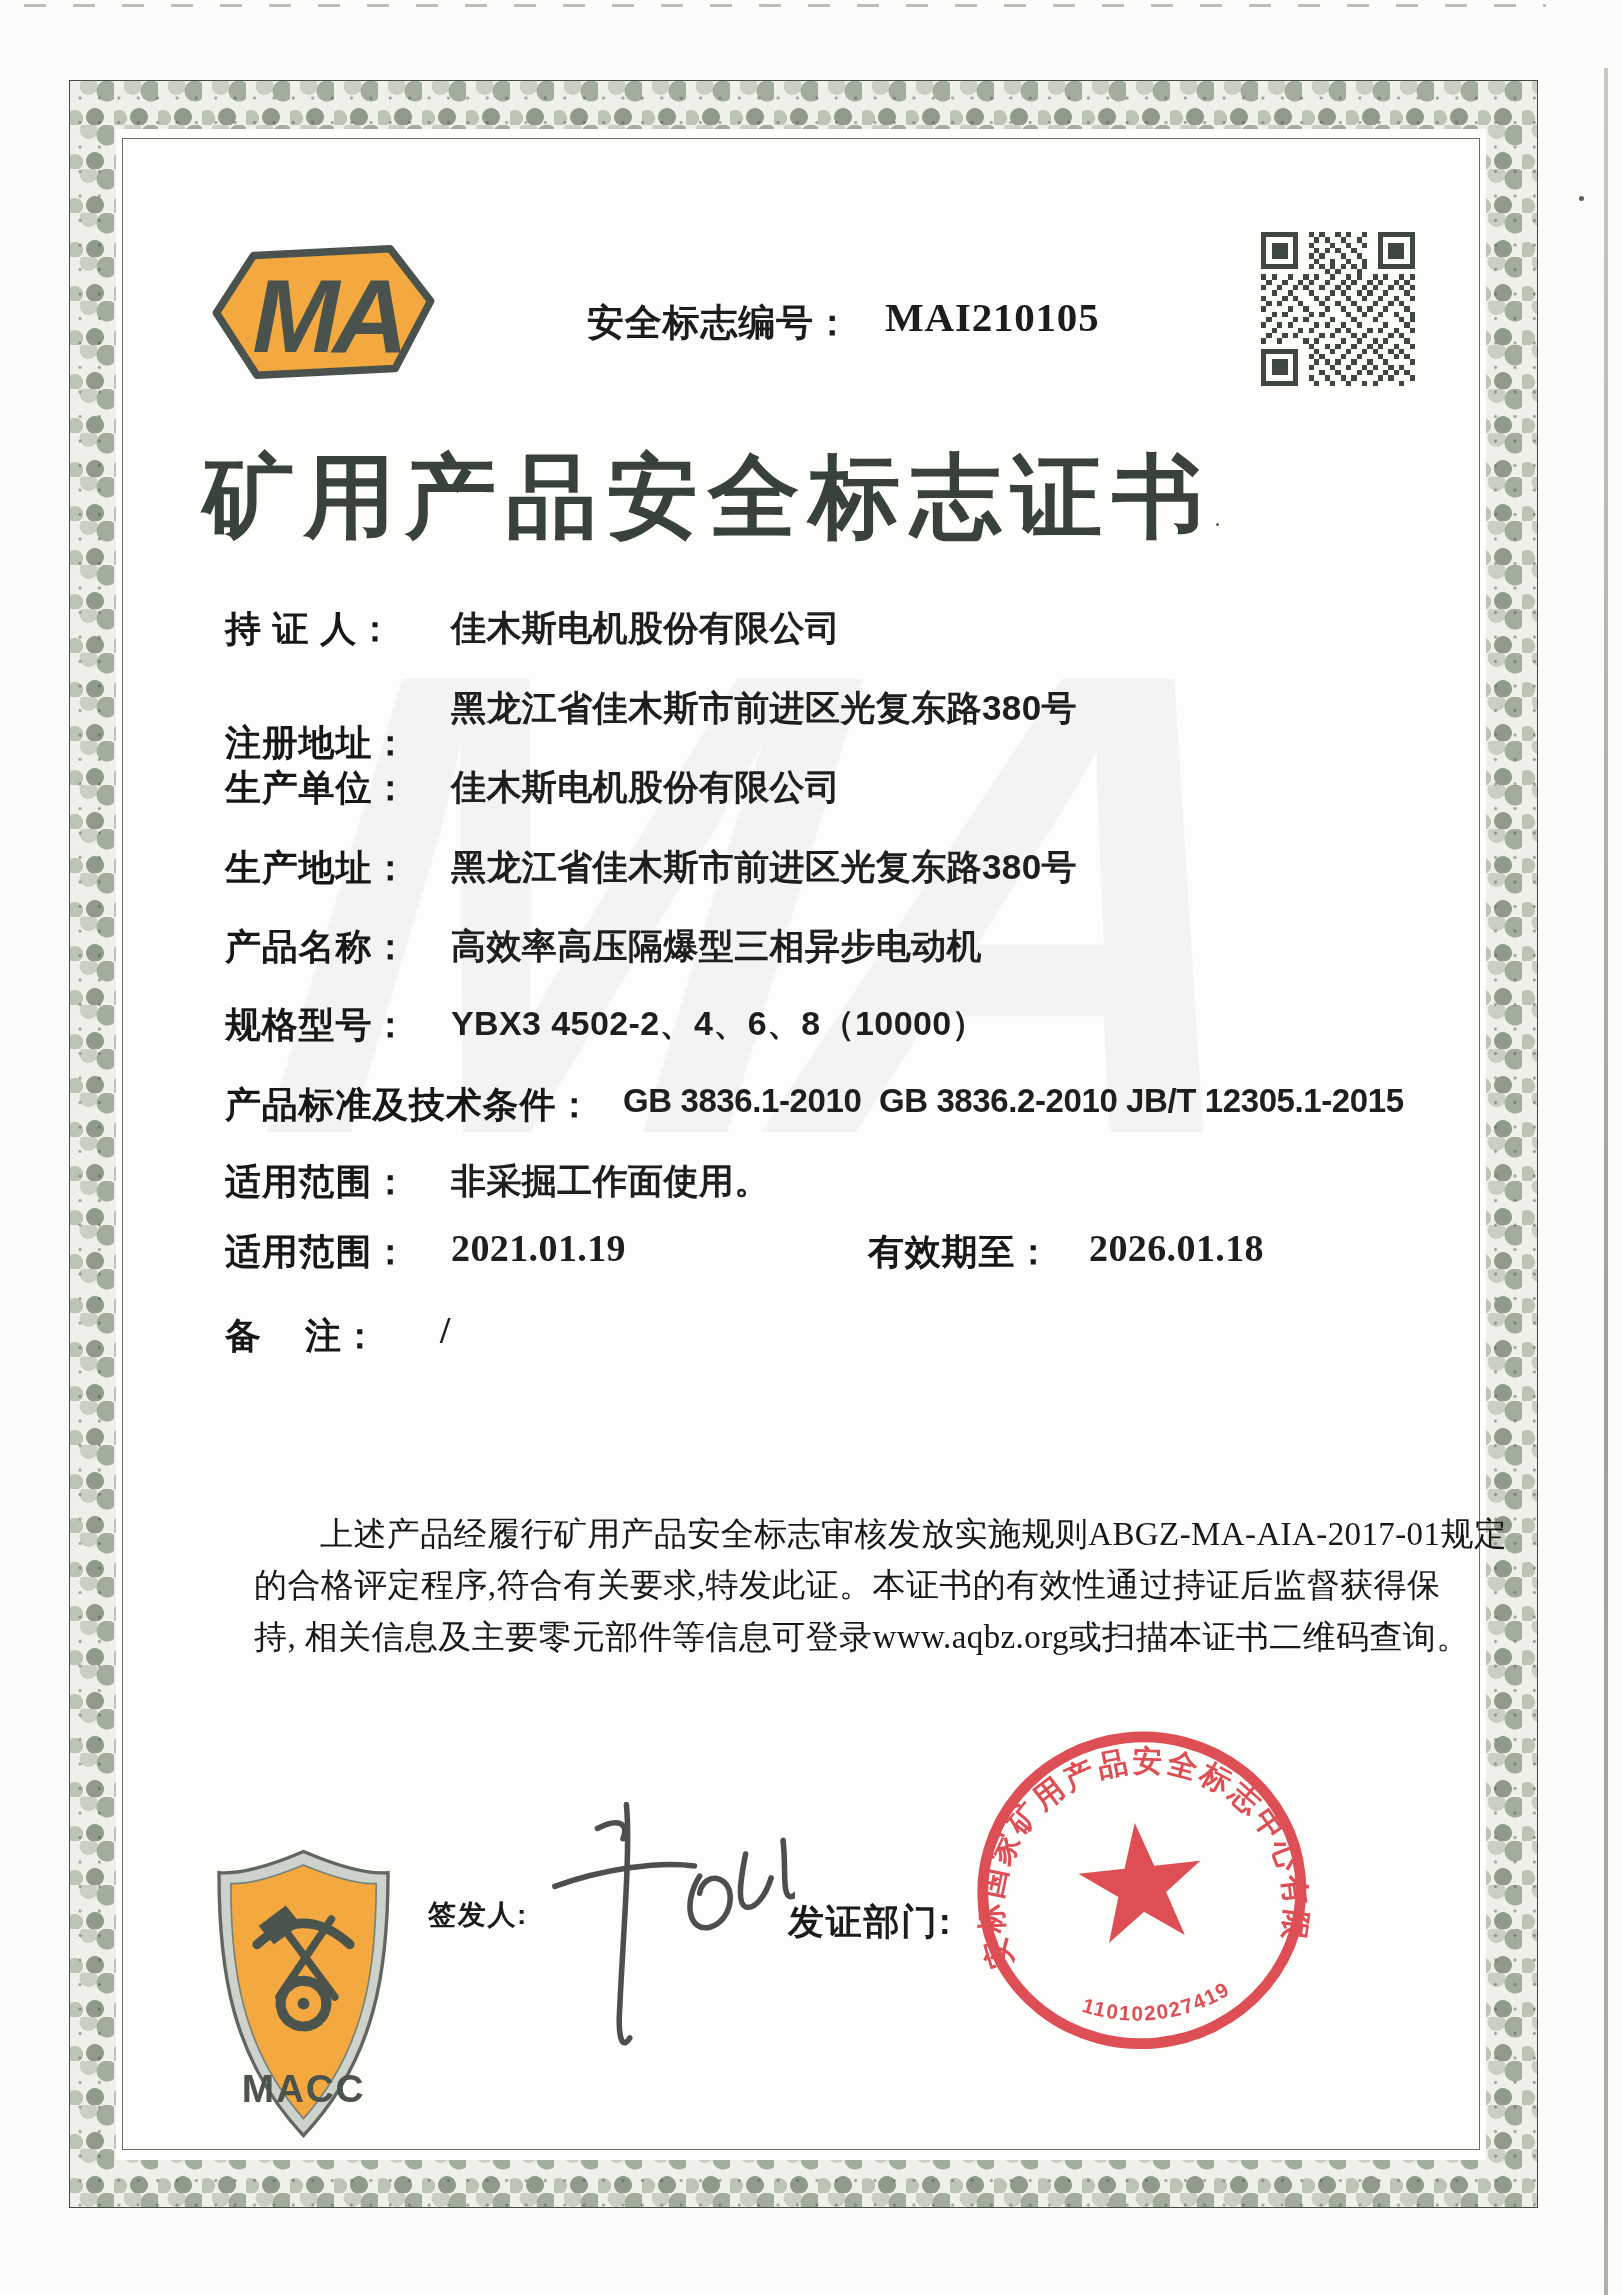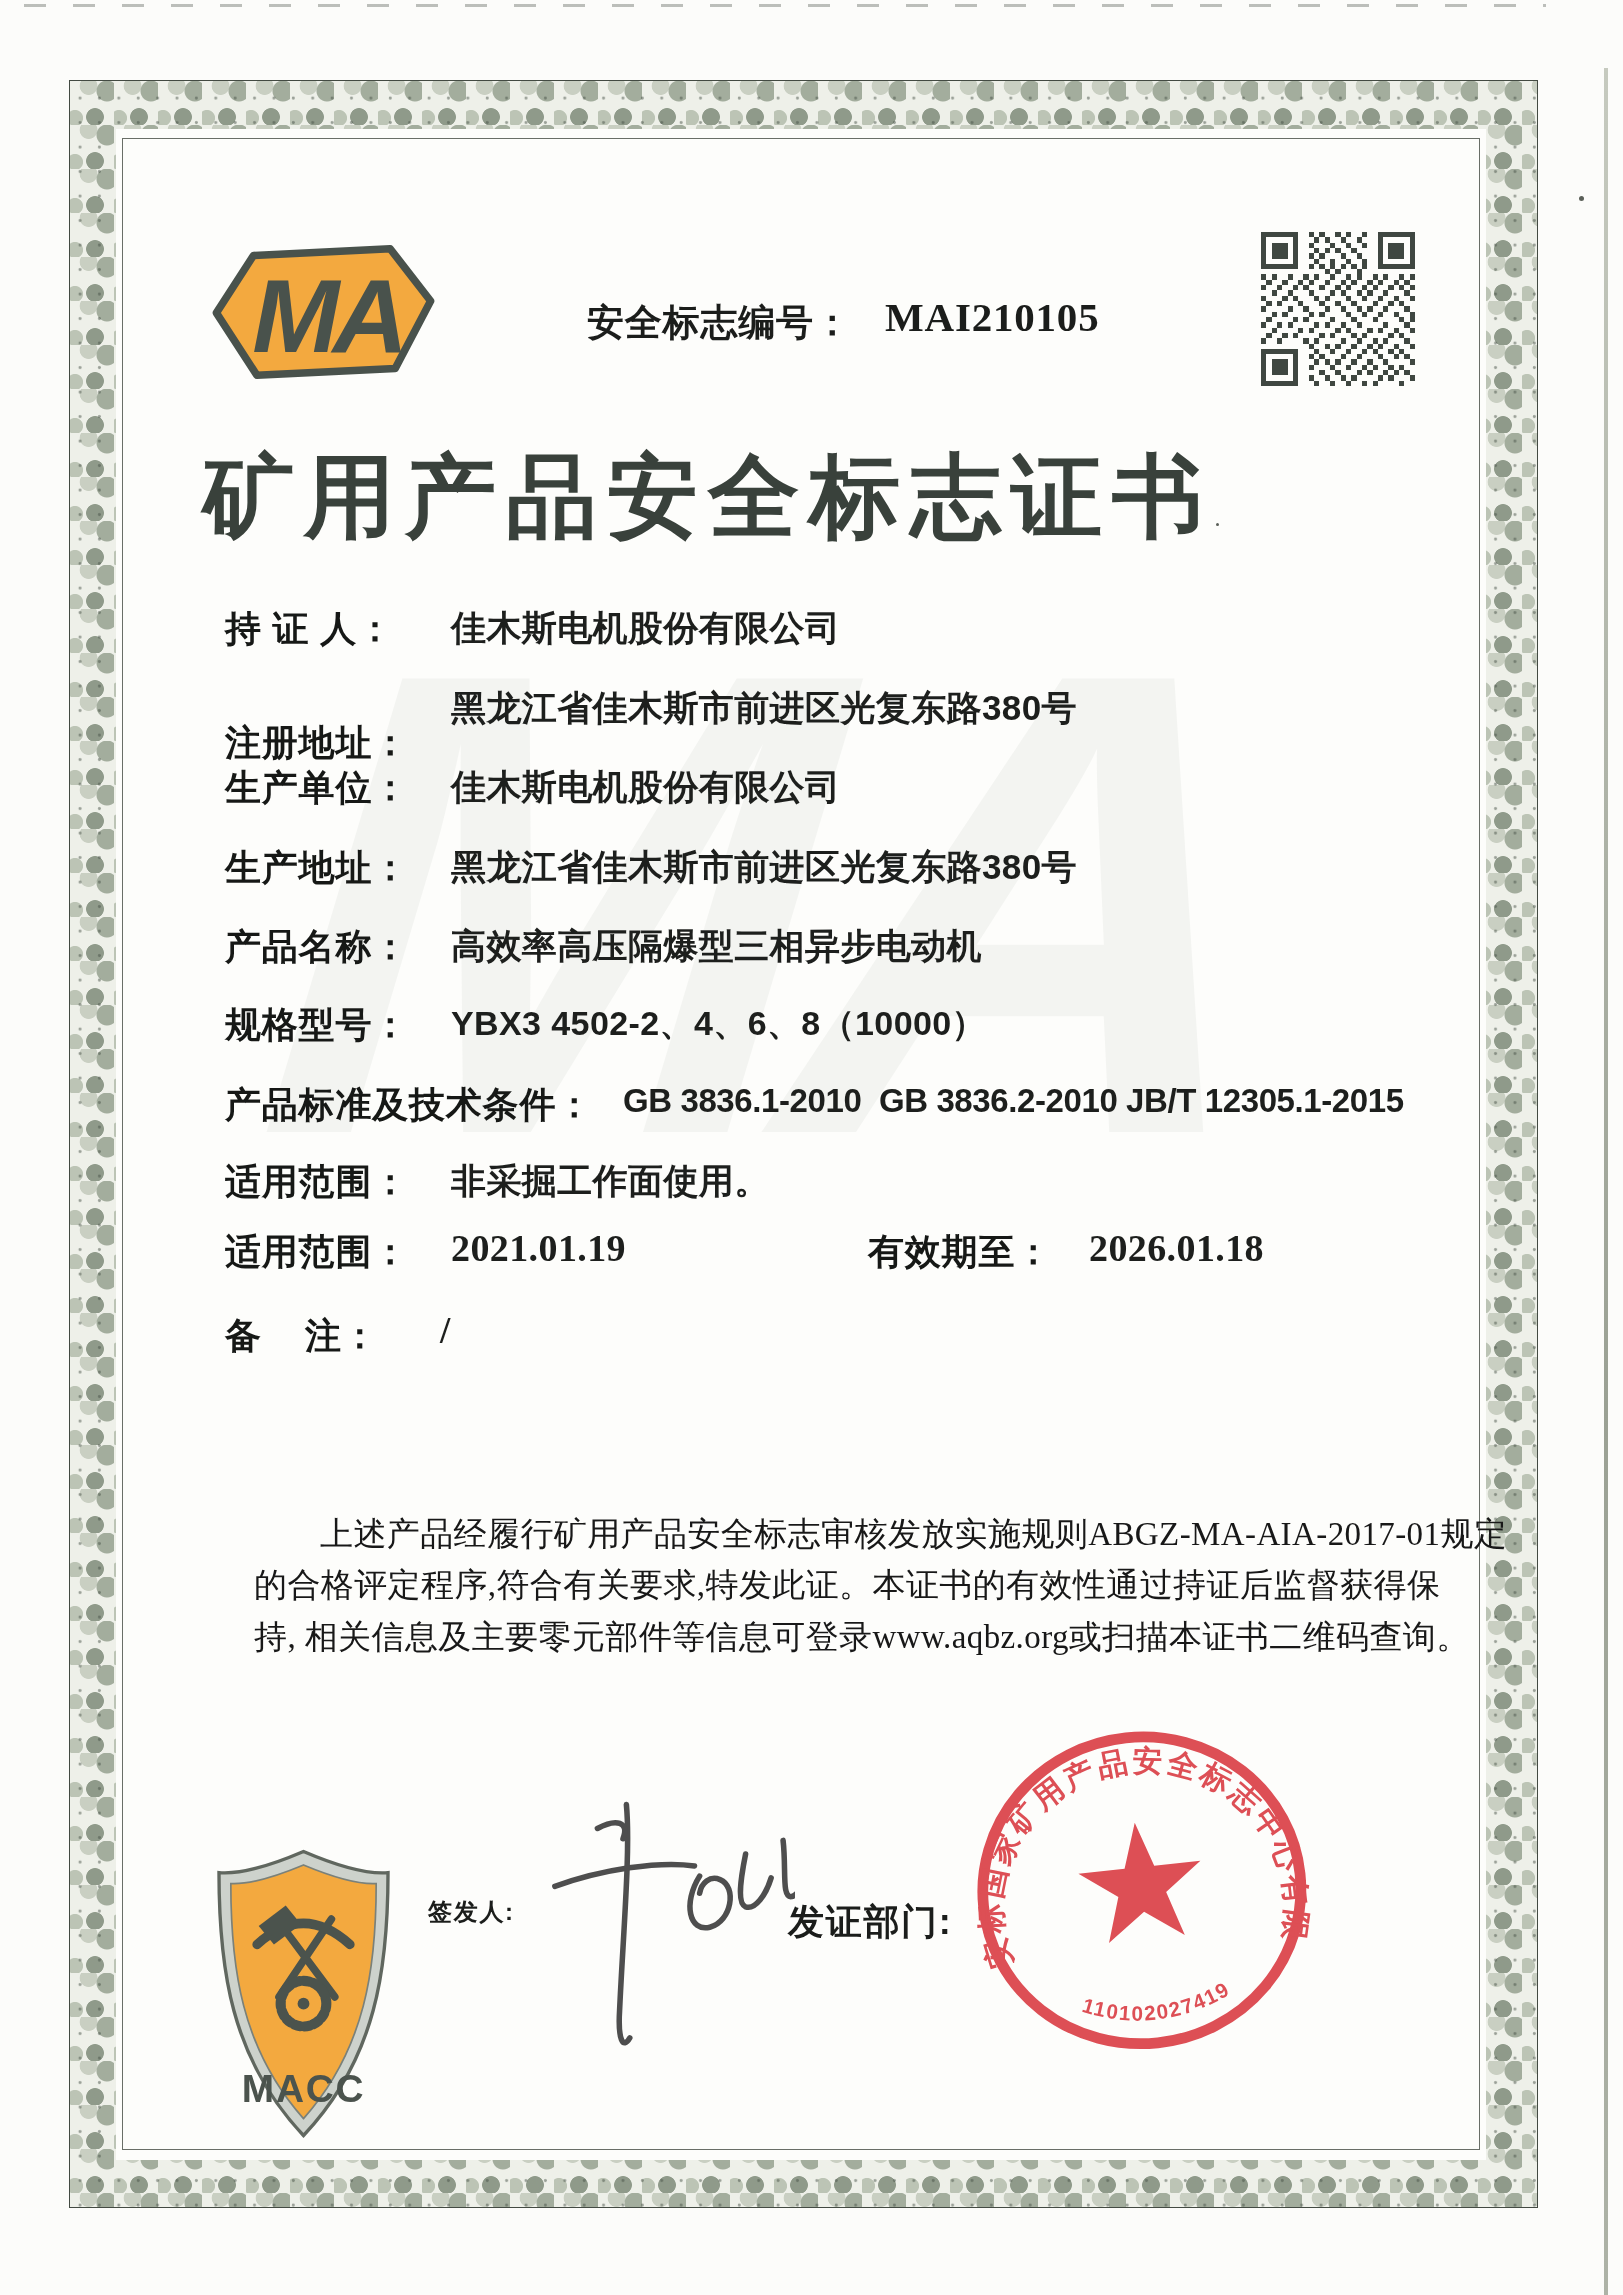--- a/index.html
+++ b/index.html
@@ -42,21 +42,21 @@
   .num{font-family:"Liberation Serif",serif;font-weight:700;font-size:38px;}
   .lbl-valid{left:868px;}
   .val-valid{left:1089px;}
   .val-remark{left:440px;font-family:"Liberation Serif",serif;font-weight:700;font-size:37px;}
   
   .para-line{position:absolute;left:254px;font-size:33px;color:#181818;font-family:"Liberation Serif",serif;
              white-space:nowrap;letter-spacing:0.4px;}
   .para-indent{left:320px;}
   
   .shield{position:absolute;left:208px;top:1843px;width:191px;height:301px;}
-  .issuer-label{position:absolute;left:428px;top:1896px;font-size:24px;font-weight:bold;letter-spacing:1.7px;}
+  .issuer-label{position:absolute;left:428px;top:1896px;font-size:28px;font-weight:bold;letter-spacing:1.7px;}
   .signature{position:absolute;left:531px;top:1791px;width:264px;height:281px;}
   .dept-label{position:absolute;left:788px;top:1898px;font-size:36px;font-weight:bold;letter-spacing:1.7px;text-align:center;}
   .seal{position:absolute;left:968px;top:1721px;width:348px;height:342px;transform:rotate(-6deg);
         opacity:.93;mix-blend-mode:multiply;}
   .speck{position:absolute;border-radius:50%;background:#5a5f58;}
 </style>
 </head>
 <body>
 
 <div id="page">

